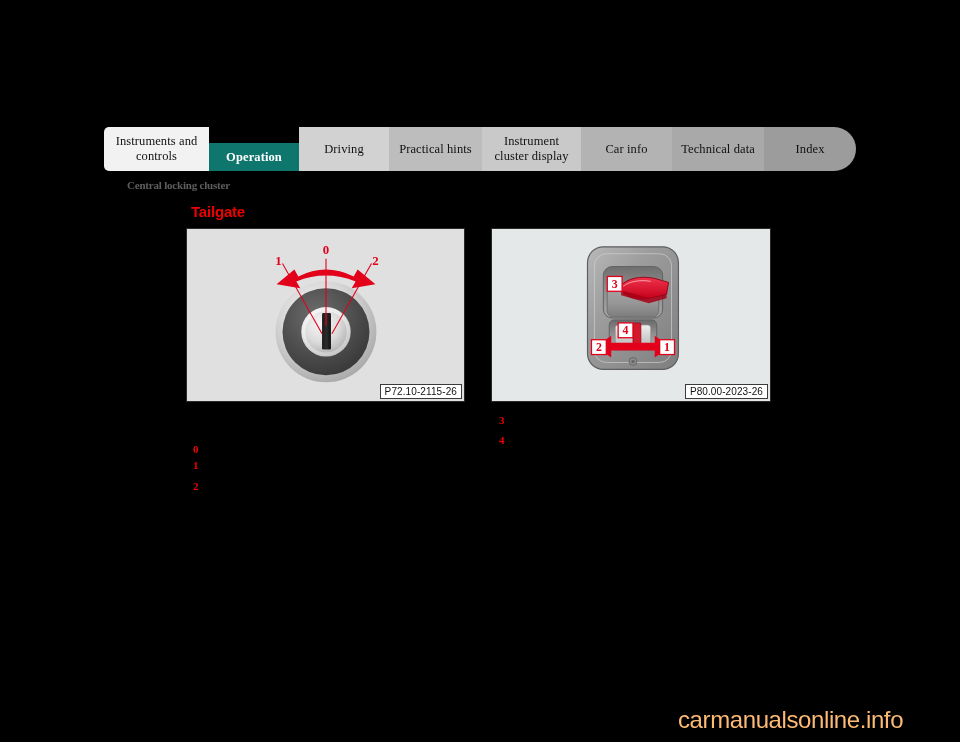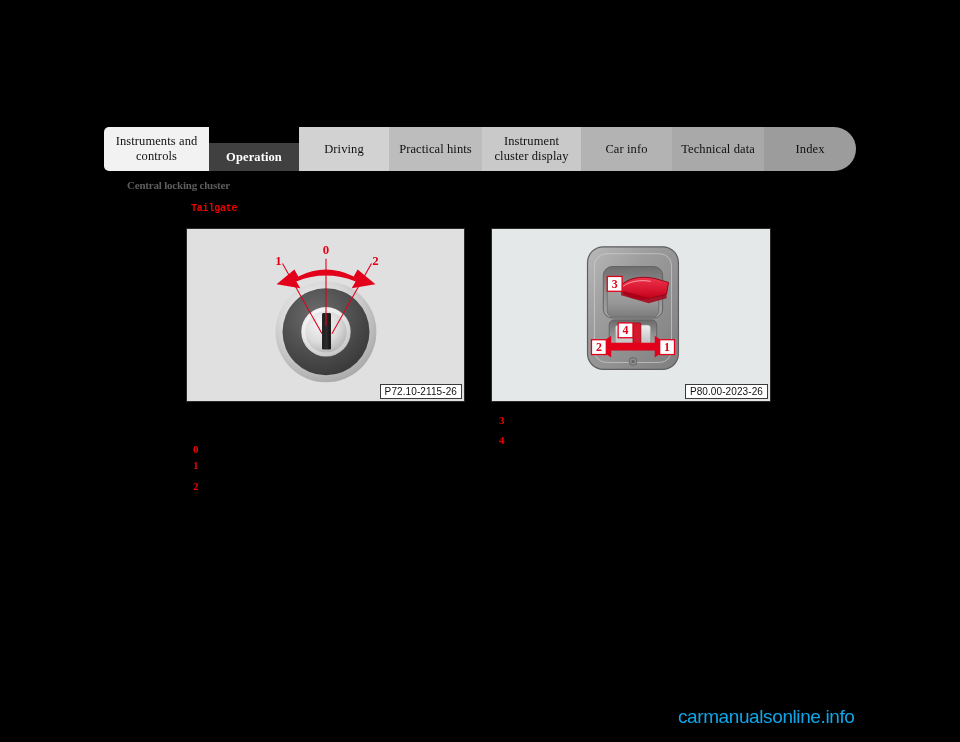--- a/index.html
+++ b/index.html
@@ -55,22 +55,22 @@
     font-weight: bold;
     color: #5e5e5e;
     letter-spacing: -0.2px;
     filter: blur(0.55px);
     white-space: nowrap;
   }
   #sub-title {
     position: absolute;
     left: 191px;
     top: 203px;
-    font-family: Liberation Mono, monospace;
-    font-size: 10px;
+    font-family: Liberation Sans, sans-serif;
+    font-size: 15px;
     font-weight: bold;
     color: #ee0000;
     letter-spacing: -0.2px;
     filter: blur(0.6px);
     white-space: nowrap;
   }
 
   
   .figure {
     position: absolute;
@@ -117,34 +117,34 @@
     filter: blur(0.5px);
     white-space: nowrap;
   }
 
   
   #watermark {
     position: absolute;
     left: 678px;
     top: 706px;
     font-family: "Liberation Sans", sans-serif;
-    font-size: 19px;
-    color: #0ea5e9;
+    font-size: 24px;
+    color: #fdba74;
     letter-spacing: -0.4px;
     white-space: nowrap;
   }
 </style>
 </head>
 <body style="background: rgb(0, 0, 0);">
 
 <div id="tab-bar">
   <div class="tab" style="background: rgb(242, 242, 242); width: 105px; flex: 0 0 105px; justify-content: flex-end;">
     <span>Instruments and controls</span>
   </div>
-  <div class="tab active" style="background: #404040; width: 90px; flex: 0 0 90px; margin-top: 16px;">
+  <div class="tab active" style="background: #0f766e; width: 90px; flex: 0 0 90px; margin-top: 16px;">
     <span>Operation</span>
   </div>
   <div class="tab" style="background: rgb(210, 210, 210); width: 90px; flex: 0 0 90px;">
     <span>Driving</span>
   </div>
   <div class="tab" style="background: rgb(189, 189, 189); width: 93px; flex: 0 0 93px;">
     <span>Practical hints</span>
   </div>
   <div class="tab" style="background: rgb(201, 201, 201); width: 99px; flex: 0 0 99px;">
     <span>Instrument cluster display</span>

